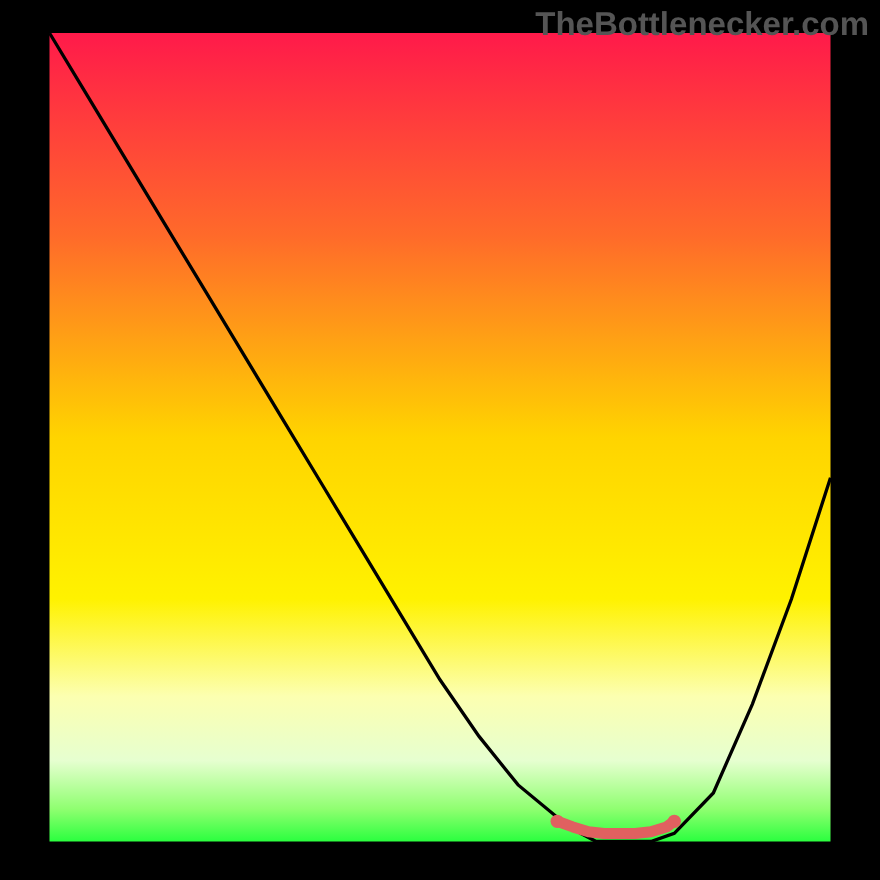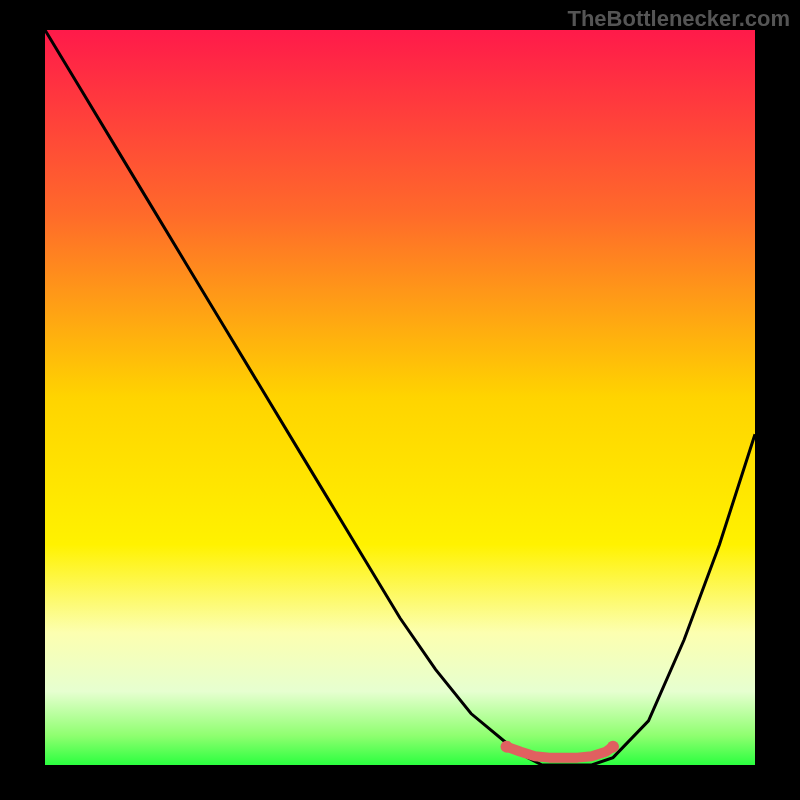--- a/index.html
+++ b/index.html
@@ -9,21 +9,21 @@
     width: 800px;
     height: 800px;
     position: relative;
     font-family: Arial, sans-serif;
   }
   .watermark {
     position: absolute;
     top: 6px;
     right: 10px;
     color: #555;
-    font-size: 22px;
+    font-size: 30px;
     font-weight: bold;
     z-index: 10;
   }
   svg {
     display: block;
   }
 </style>
 </head>
 <body>
 

